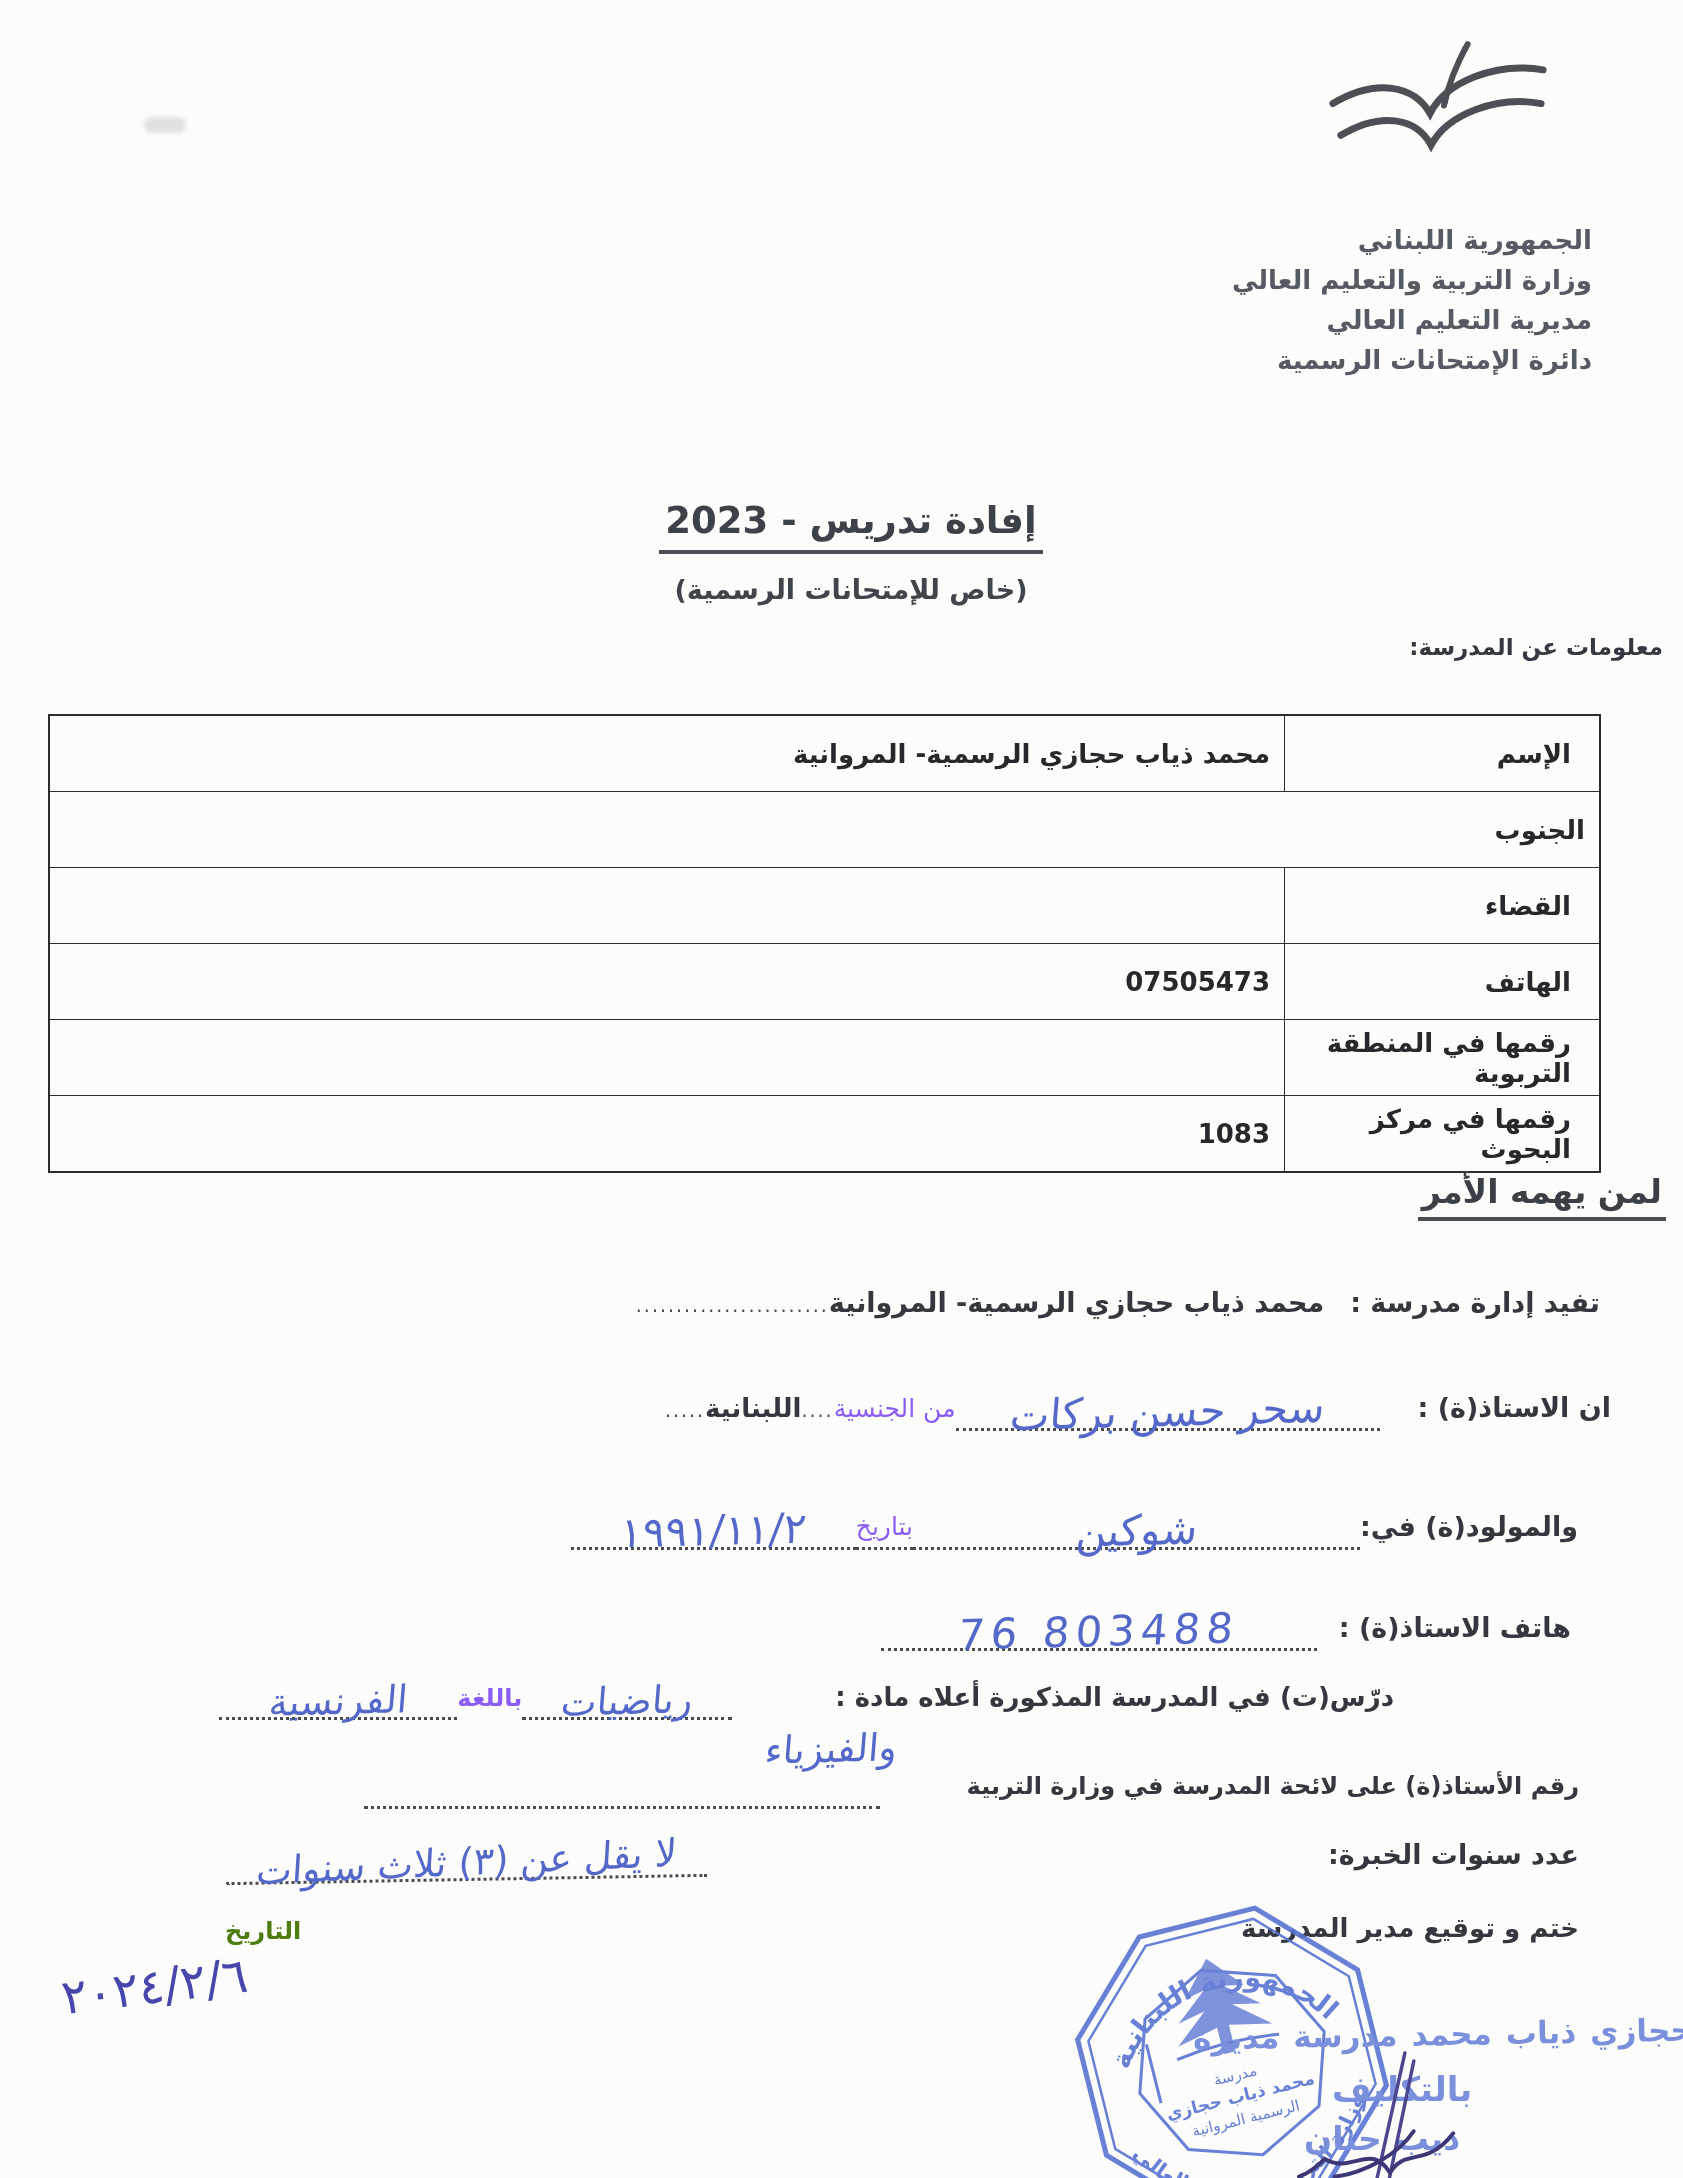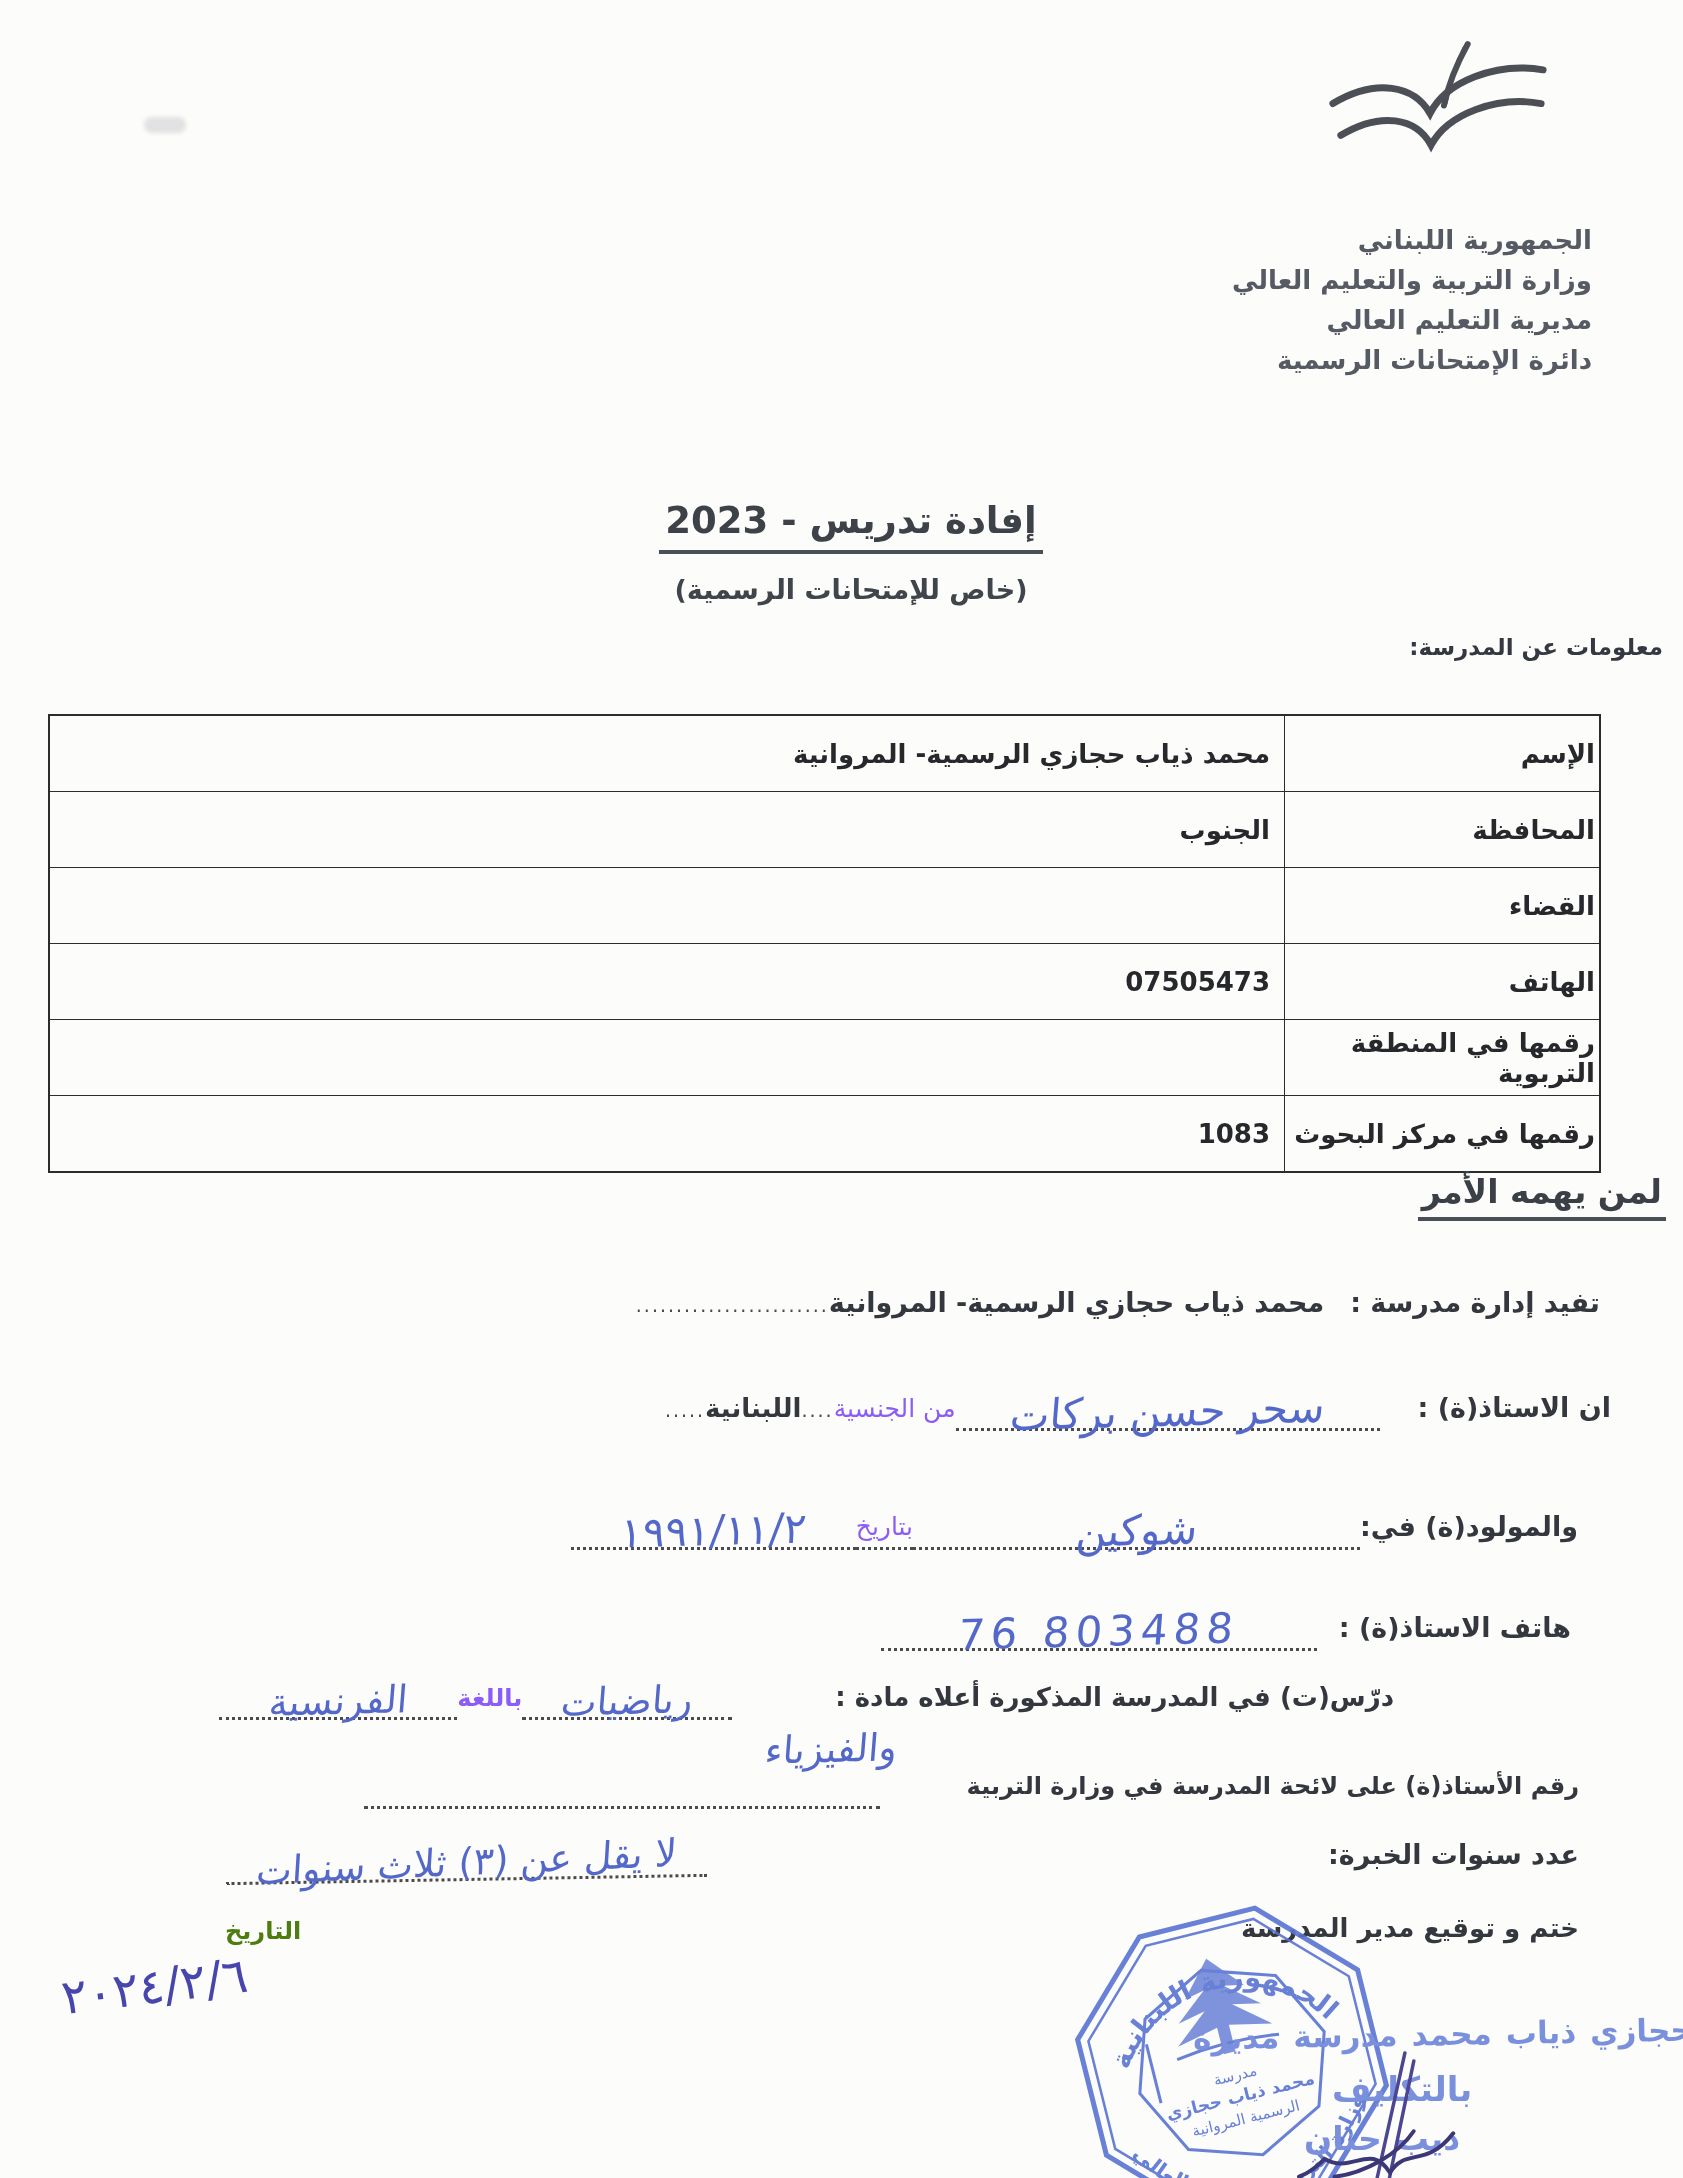--- a/index.html
+++ b/index.html
@@ -17,21 +17,21 @@
   .center-band{ left:0; width:1630px; text-align:center;margin-left:36px; }
   .doc-title{ display:inline-block; font-size:37px; font-weight:bold; color:#3d4148;
               border-bottom:4px solid #4a4e55; padding:0 6px 8px 6px; }
   .doc-subtitle{ display:inline-block; font-size:27px; font-weight:bold; color:#40444b; }
   .sec-heading{ font-size:23px; font-weight:bold; color:#343840; }
 
   
   .info-table{ left:48px; top:714px; width:1549px; border:2px solid #2c2c2e; background:transparent; }
   .t-row{ display:flex; direction:rtl; height:75px; align-items:center; border-bottom:1.8px solid #2c2c2e; }
   .t-row:last-child{ border-bottom:none; }
-  .t-label{ width:315px; padding-right:4px; box-sizing:border-box; font-weight:bold; font-size:26px; color:#26282c;
+  .t-label{ width:315px; padding-right:28px; box-sizing:border-box; font-weight:bold; font-size:26px; color:#26282c;
             border-left:1.8px solid #2c2c2e; height:100%; display:flex; align-items:center; }
   .t-value{ flex:1; text-align:right; padding-right:14px; box-sizing:border-box; font-weight:bold; font-size:26px; color:#26282c; }
 
   .letter-heading{ display:inline-block; font-size:33px; font-weight:bold; color:#3b3f46;
                    border-bottom:4px solid #4a4e55; padding:0 4px 6px 4px; }
 
   
   .line{ display:flex; direction:rtl; align-items:flex-end; white-space:nowrap; }
   .lbl{ font-weight:bold; font-size:27px; color:#34383e; padding-bottom:8px; }
   .plain{ font-size:25px; color:#8b5cf6; padding-bottom:8px; }
@@ -82,21 +82,20 @@
   </div>
 
   <div class="abs sec-heading" style="right:20px; top:634px;">معلومات عن المدرسة:</div>
 
   <div class="abs info-table">
     <div class="t-row">
       <div class="t-label">الإسم</div>
       <div class="t-value">محمد ذياب حجازي الرسمية- المروانية</div>
     </div>
     <div class="t-row">
-      <div class="t-label">المحافظة</div>
       <div class="t-value">الجنوب</div>
     </div>
     <div class="t-row">
       <div class="t-label">القضاء</div>
     </div>
     <div class="t-row">
       <div class="t-label">الهاتف</div>
       <div class="t-value">07505473</div>
     </div>
     <div class="t-row">

